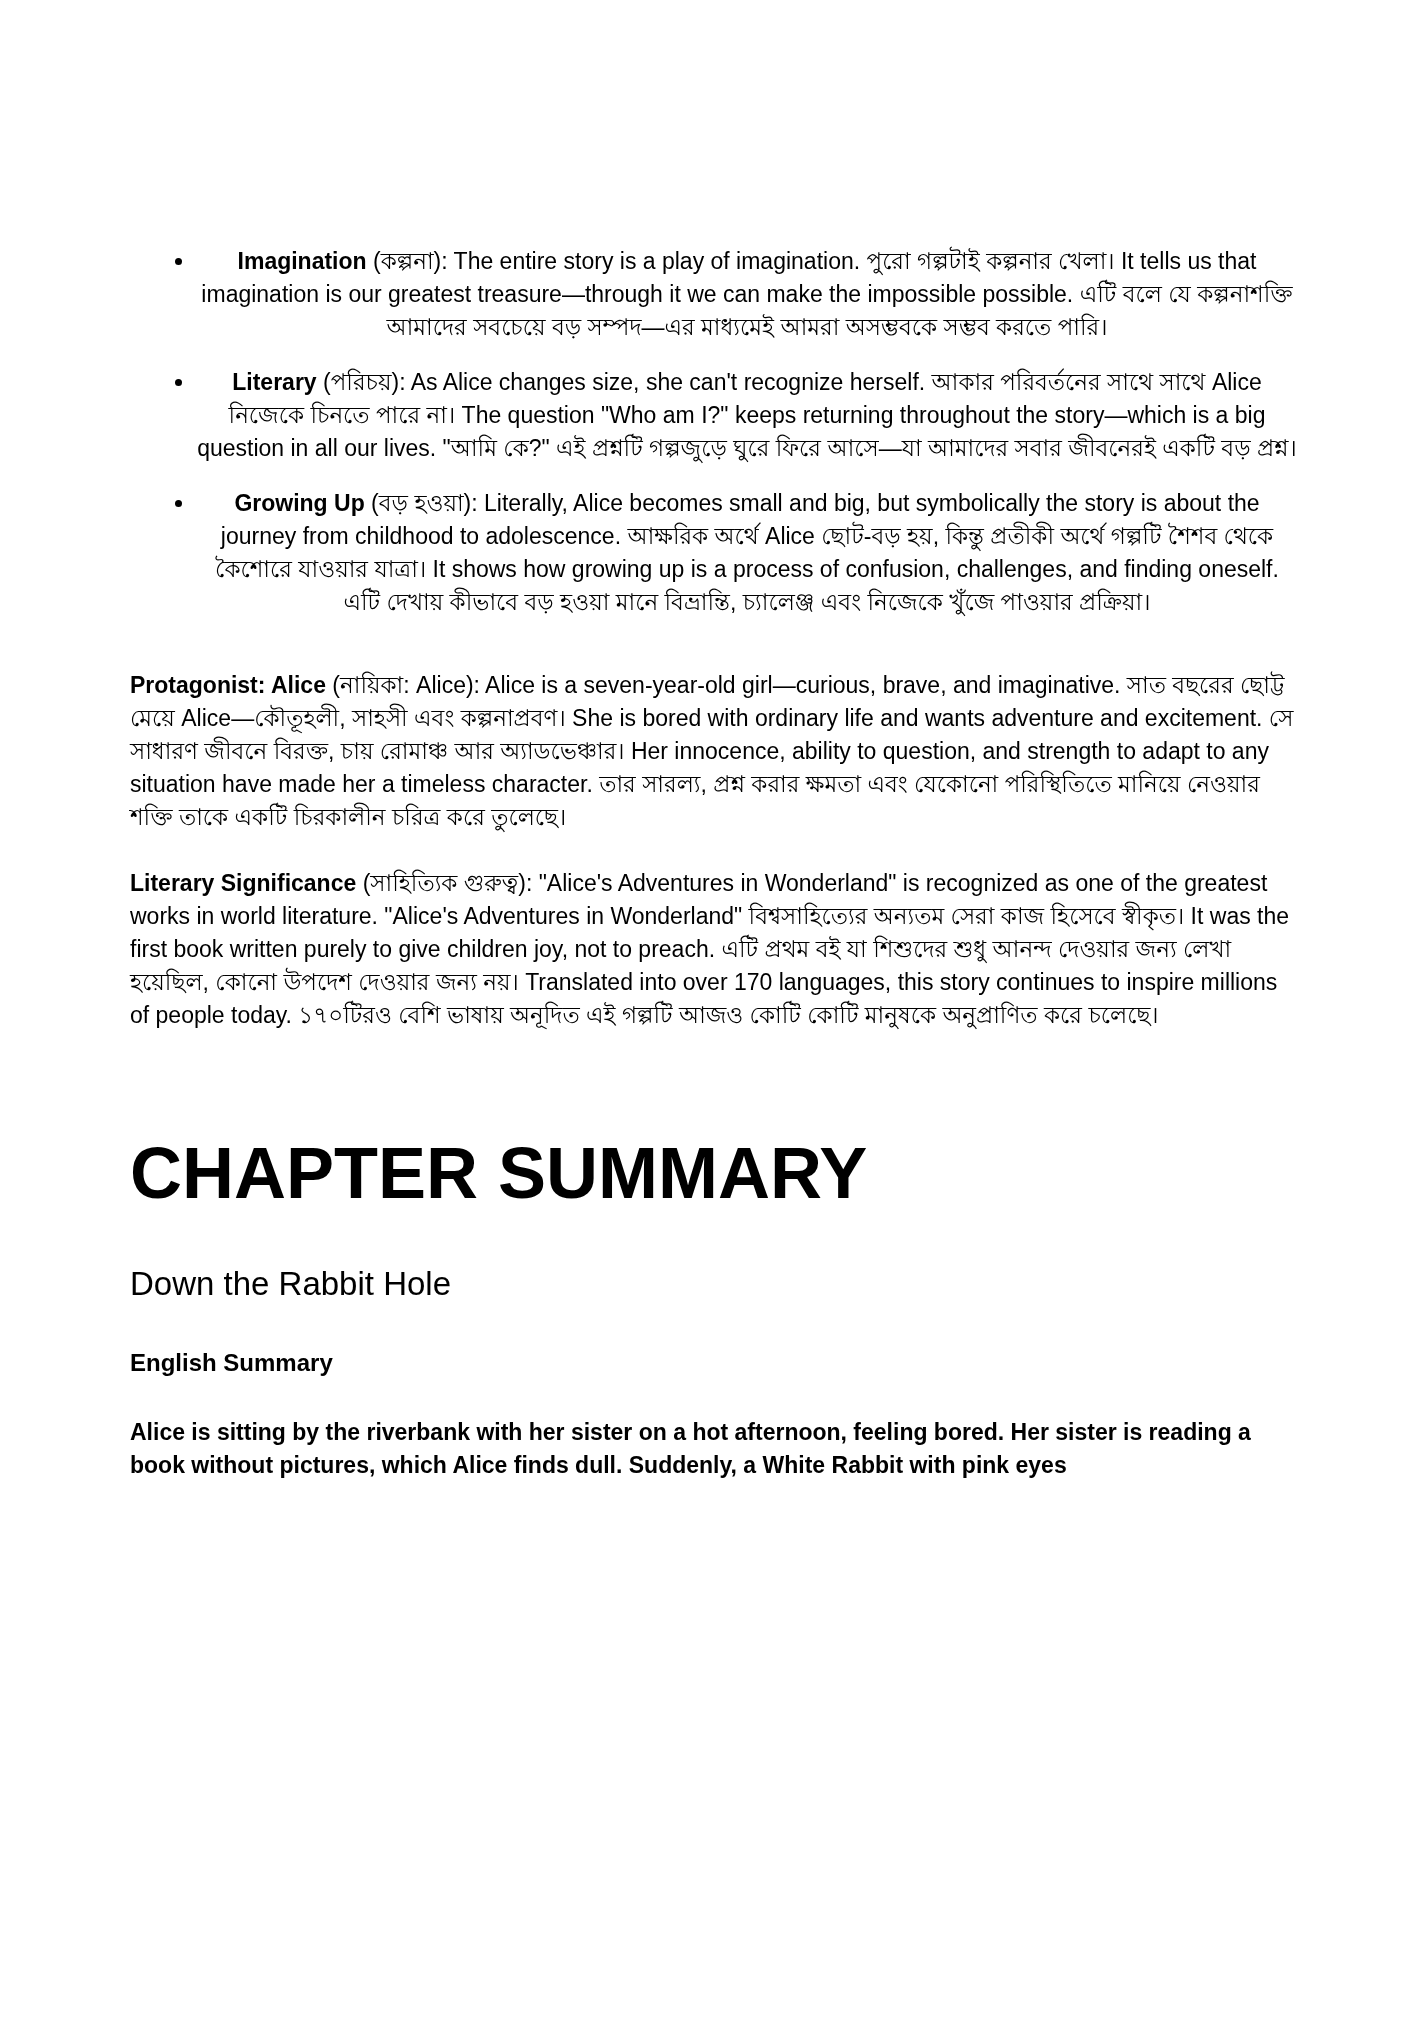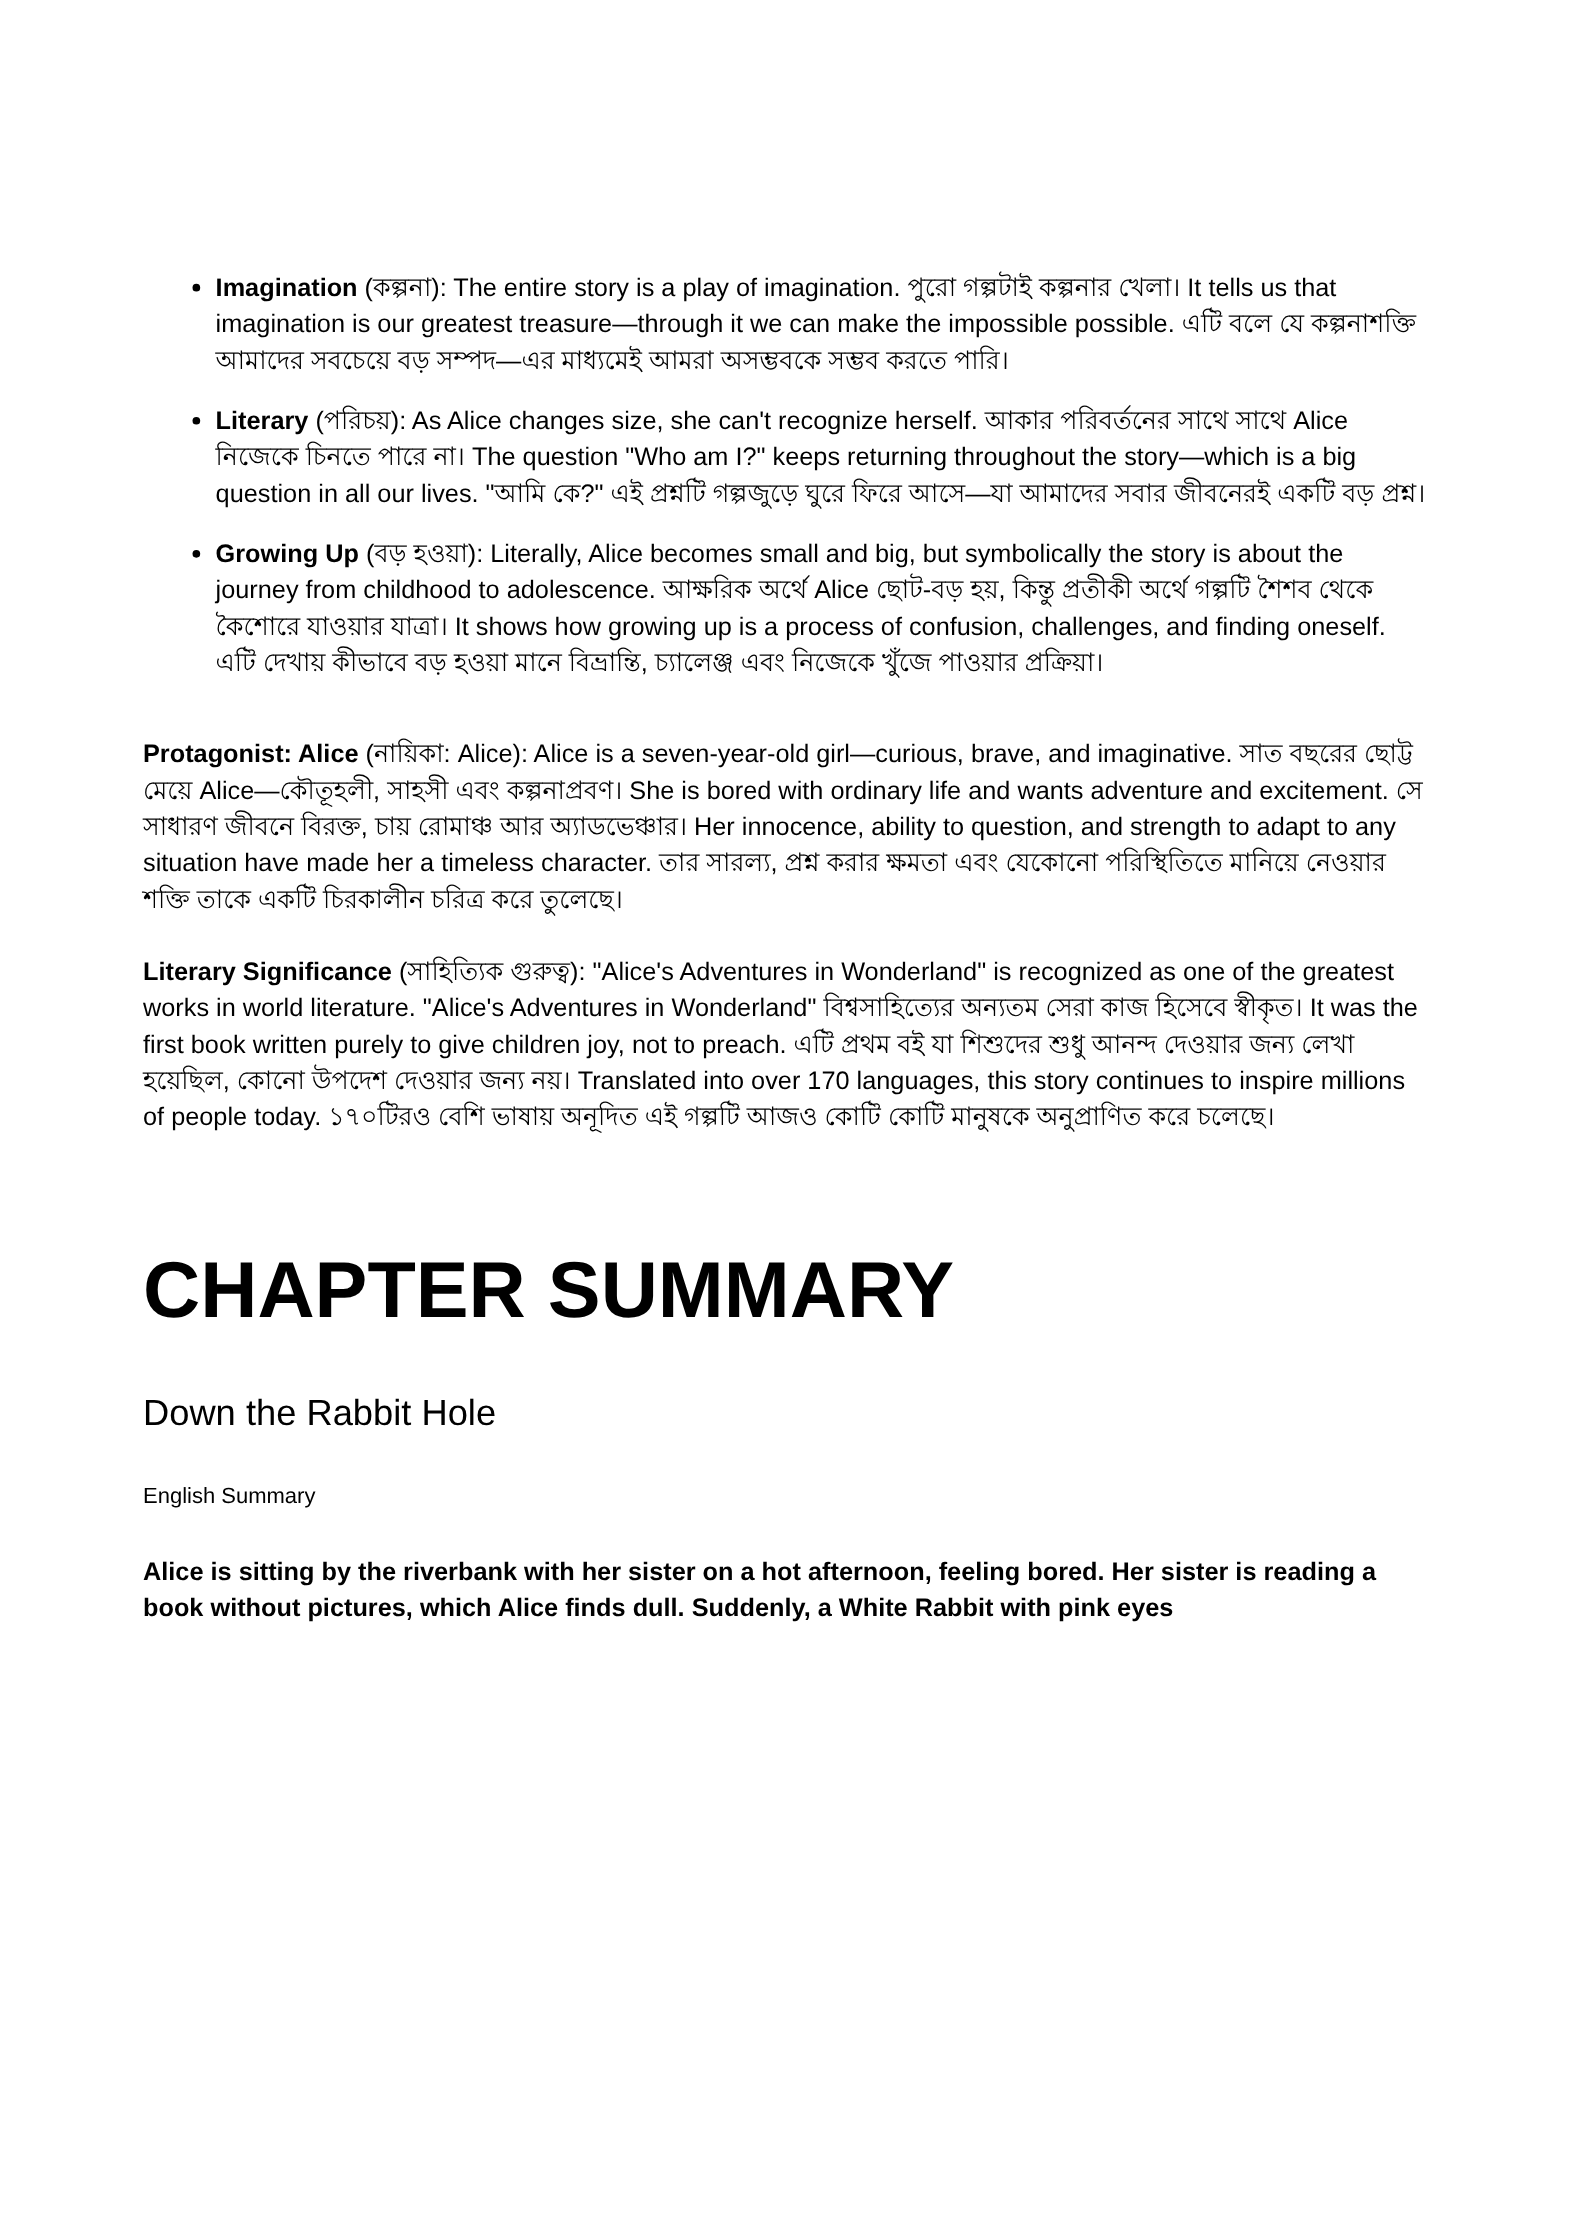--- a/index.html
+++ b/index.html
@@ -15,42 +15,43 @@
     box-sizing: border-box;
     width: 1428px;
     height: 2028px;
     padding: 245px 130px 0 130px;
   }
   .body-text { font-size: 23px; line-height: 33px; }
   ul.themes-list {
     margin: 0 0 50px 0;
     padding: 0 0 0 66px;
     list-style: disc outside;
+    text-align: center;
   }
   ul.themes-list li { margin: 0 0 22px 0; }
   ul.themes-list li:last-child { margin-bottom: 0; }
   .lead { font-weight: bold; }
   p.para { margin: 0 0 33px 0; }
   p.para:last-of-type { margin-bottom: 0; }
   h1.doc-h1 {
     font-size: 72px;
     line-height: 1.15;
     font-weight: bold;
     margin: 100px 0 0 0;
   }
   h2.doc-h2 {
     font-size: 33px;
     line-height: 1.15;
     font-weight: normal;
     margin: 50px 0 0 0;
   }
   h3.doc-h3 {
-    font-size: 20px;
+    font-size: 24px;
     line-height: 1.15;
-    font-weight: normal;
+    font-weight: bold;
     margin: 46px 0 0 0;
   }
   p.summary-para { margin: 40px 0 0 0; font-weight: bold; }
 </style>
 </head>
 <body>
 
 <div class="doc-page">
 
   <ul class="themes-list body-text">

